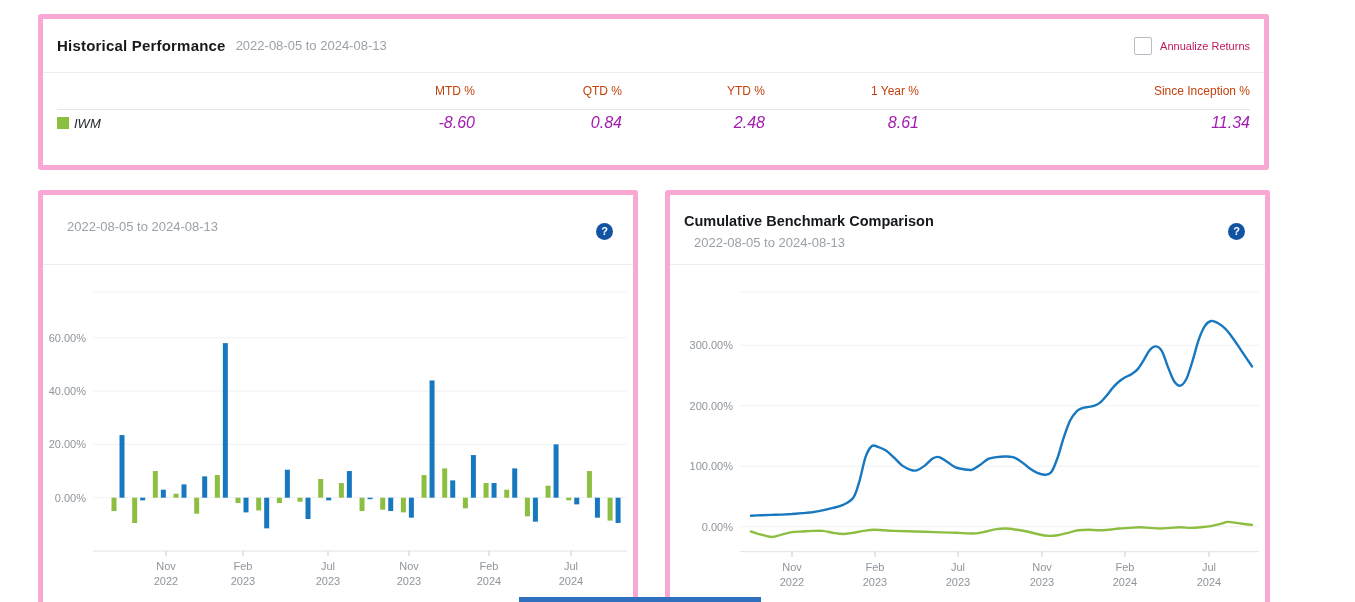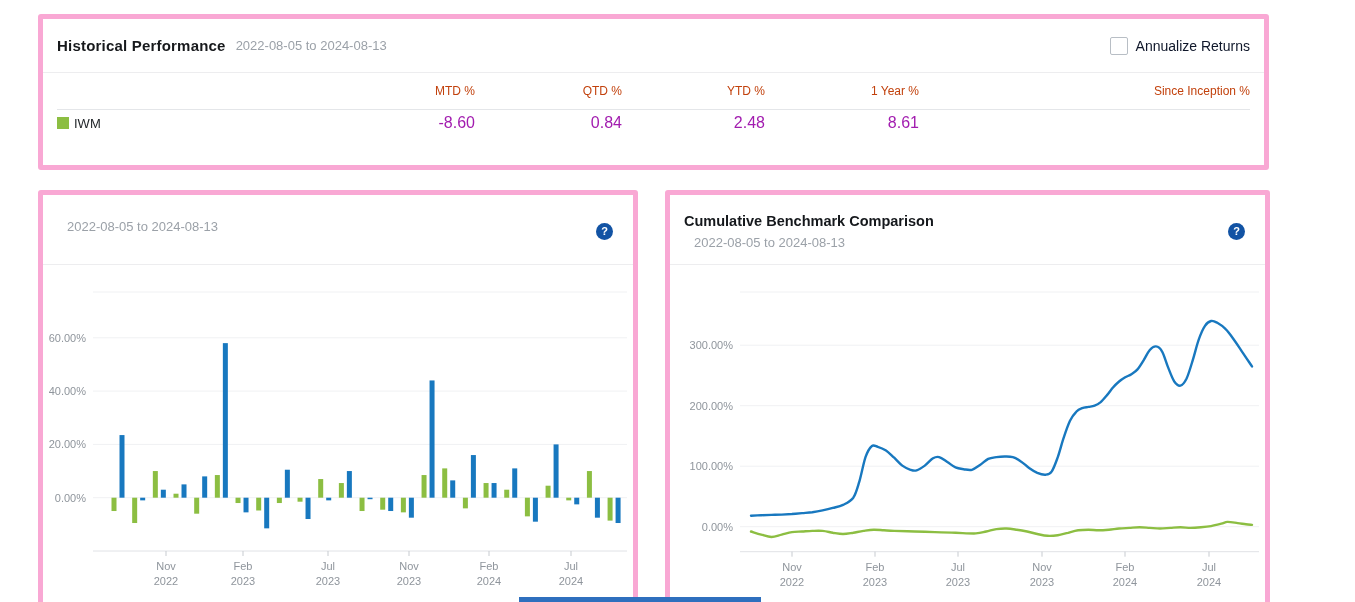--- a/index.html
+++ b/index.html
@@ -16,27 +16,27 @@
   #panel-top{left:38px;top:14px;width:1231px;height:156px;}
   #panel-left{left:38px;top:190px;width:600px;height:420px;}
   #panel-right{left:665px;top:190px;width:605px;height:420px;}
 
   .top-header{display:flex;align-items:center;height:53px;padding:0 14px;border-bottom:1px solid #ededef;}
   .panel-title{font-size:15px;font-weight:bold;color:#17191c;letter-spacing:.2px;}
   .date-range{font-size:13px;color:#9ba1a8;margin-left:10px;}
   .spacer{flex:1;}
   .checkbox-wrap{display:flex;align-items:center;}
   .checkbox{width:16px;height:16px;border:1px solid #b8bec5;border-radius:2px;background:#fff;display:inline-block;}
-  .checkbox-label{font-size:14px;color:#0f172a;margin-left:8px;text-align:right;}
+  .checkbox-label{font-size:11px;color:#be185d;margin-left:8px;text-align:right;}
 
   .perf-table{padding:0 14px;}
   .t-row{display:grid;grid-template-columns:1fr 150px 147px 143px 154px 331px;align-items:center;}
   .t-head{height:36px;border-bottom:1px solid #e4e6e9;}
   .t-head .t-cell{font-size:12px;color:#c2410c;}
-  .t-data{height:26px;border-bottom:1px solid #ededef;}
+  .t-data{height:26px;border-bottom:1px solid #ededef;font-style:italic;}
   .t-data:last-child{border-bottom:none;}
   .t-cell{text-align:right;font-size:16px;color:#a21caf;white-space:nowrap;}
   .t-cell.name{text-align:left;display:flex;align-items:center;font-size:13px;color:#23272b;}
   .swatch{width:12px;height:12px;display:inline-block;margin-right:5px;flex:none;}
 
   .chart-header{position:relative;padding:18px 14px 0 14px;height:51px;border-bottom:1px solid #ededef;box-sizing:content-box;}
   .chart-title{font-size:14.5px;font-weight:bold;color:#15181c;}
   .chart-date{font-size:13px;color:#9ba1a8;margin:6px 0 0 10px;}
   .help-icon{
     position:absolute;right:20px;top:28px;width:17px;height:17px;border-radius:50%;
@@ -72,20 +72,21 @@
     </div>
     <div class="t-row t-data">
       <div class="t-cell name">
         <span class="swatch" style="background: rgb(140, 190, 66);"></span>
         <span>IWM</span>
       </div>
       <div class="t-cell">-8.60</div>
       <div class="t-cell">0.84</div>
       <div class="t-cell">2.48</div>
       <div class="t-cell">8.61</div>
+      <div class="t-cell">11.34</div>
     </div>
   </div>
 </div>
 
 <div class="panel" id="panel-left">
   <div class="chart-header">
     <div class="chart-date">2022-08-05 to 2024-08-13</div>
     <div class="help-icon" style="background: rgb(18, 83, 164);">?</div>
   </div>
   <div class="chart-body">

